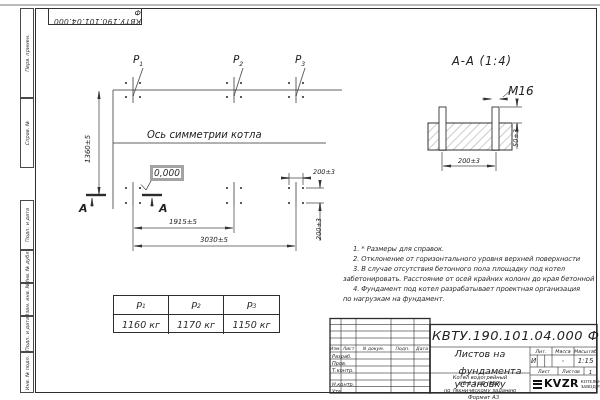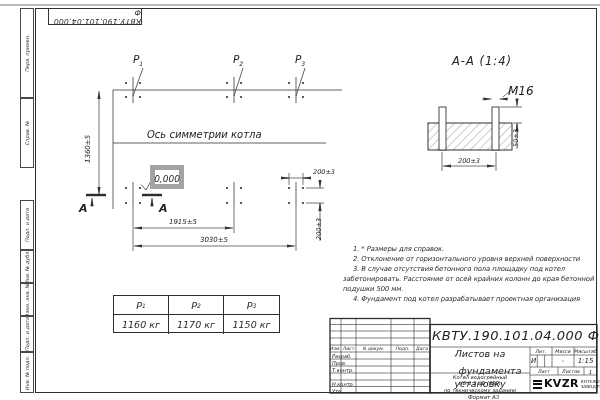--- a/index.html
+++ b/index.html
@@ -10,22 +10,22 @@
   svg.lines { position:absolute; left:0; top:0; }
   .t { position:absolute; font-style:italic; white-space:nowrap; color:#222; }
   .c { text-align:center; }
   .rot90 { transform:rotate(-90deg); transform-origin:left top; }
   .topbox { position:absolute; left:48px; top:8px; width:94px; height:17px; border:1px solid #333;
             display:flex; align-items:center; justify-content:center; background:#fff; }
   .topbox span { font-style:italic; font-size:7.5px; letter-spacing:.3px; transform:rotate(180deg); }
   .mbox { position:absolute; left:20px; width:14px; border:1px solid #4a4a4a;
           display:flex; align-items:center; justify-content:center; overflow:visible; background:#fff; }
   .mbox span { transform:rotate(-90deg); font-size:5px; font-style:italic; color:#333; white-space:nowrap; }
-  .elev { position:absolute; left:150px; top:165px; width:34px; height:24px; border:5px solid #a3a3a3;
-          display:flex; align-items:flex-end; justify-content:center; }
+  .elev { position:absolute; left:150px; top:165px; width:34px; height:16px; border:3px solid #a3a3a3;
+          display:flex; align-items:center; justify-content:center; }
   .elev span { font-style:italic; font-size:9px; }
   .plabel { font-size:10.5px; font-style:italic; font-weight:500; }
   .plabel sub, .ltable sub { font-size:6px; font-style:italic; }
   .ltable { position:absolute; left:113px; top:295px; width:167px; height:38px;
             display:grid; grid-template-columns:1fr 1fr 1fr; grid-template-rows:19px 19px;
             border:1.2px solid #2d2d2d; }
   .ltable div { border-right:1px solid #2d2d2d; border-bottom:1px solid #2d2d2d;
                 display:flex; align-items:center; justify-content:center;
                 font-style:italic; font-size:9.5px; }
   .ltable div:nth-child(3n){ border-right:none; }
@@ -238,22 +238,22 @@
 <div class="t" style="left:452px; top:54px; font-size:11.5px; letter-spacing:1px;">А-А (1:4)</div>
 <div class="t" style="left:508px; top:84px; font-size:12px;">М16</div>
 <div class="t rot90" style="left:512px; top:147px; font-size:6.5px;">50±3</div>
 <div class="t c" style="left:436px; top:157px; width:66px; font-size:6.5px;">200±3</div>
 
 <div class="notes">
   <div class="ind">1. * Размеры для справок.</div>
   <div class="ind">2. Отклонение от горизонтального уровня верхней поверхности</div>
   <div class="ind">3. В случае отсутствия бетонного пола площадку под котел</div>
   <div>забетонировать. Расстояние от осей крайних колонн до края бетонной</div>
-  <div>подушки 500 мм.</div>
   <div class="ind">4. Фундамент под котел разрабатывает проектная организация</div>
+  <div>по нагрузкам на фундамент.</div>
 </div>
 
 <div class="ltable">
   <div>
       <span>P</span>
       <sub>1</sub>
     </div>
   <div>
       <span>P</span>
       <sub>2</sub>

